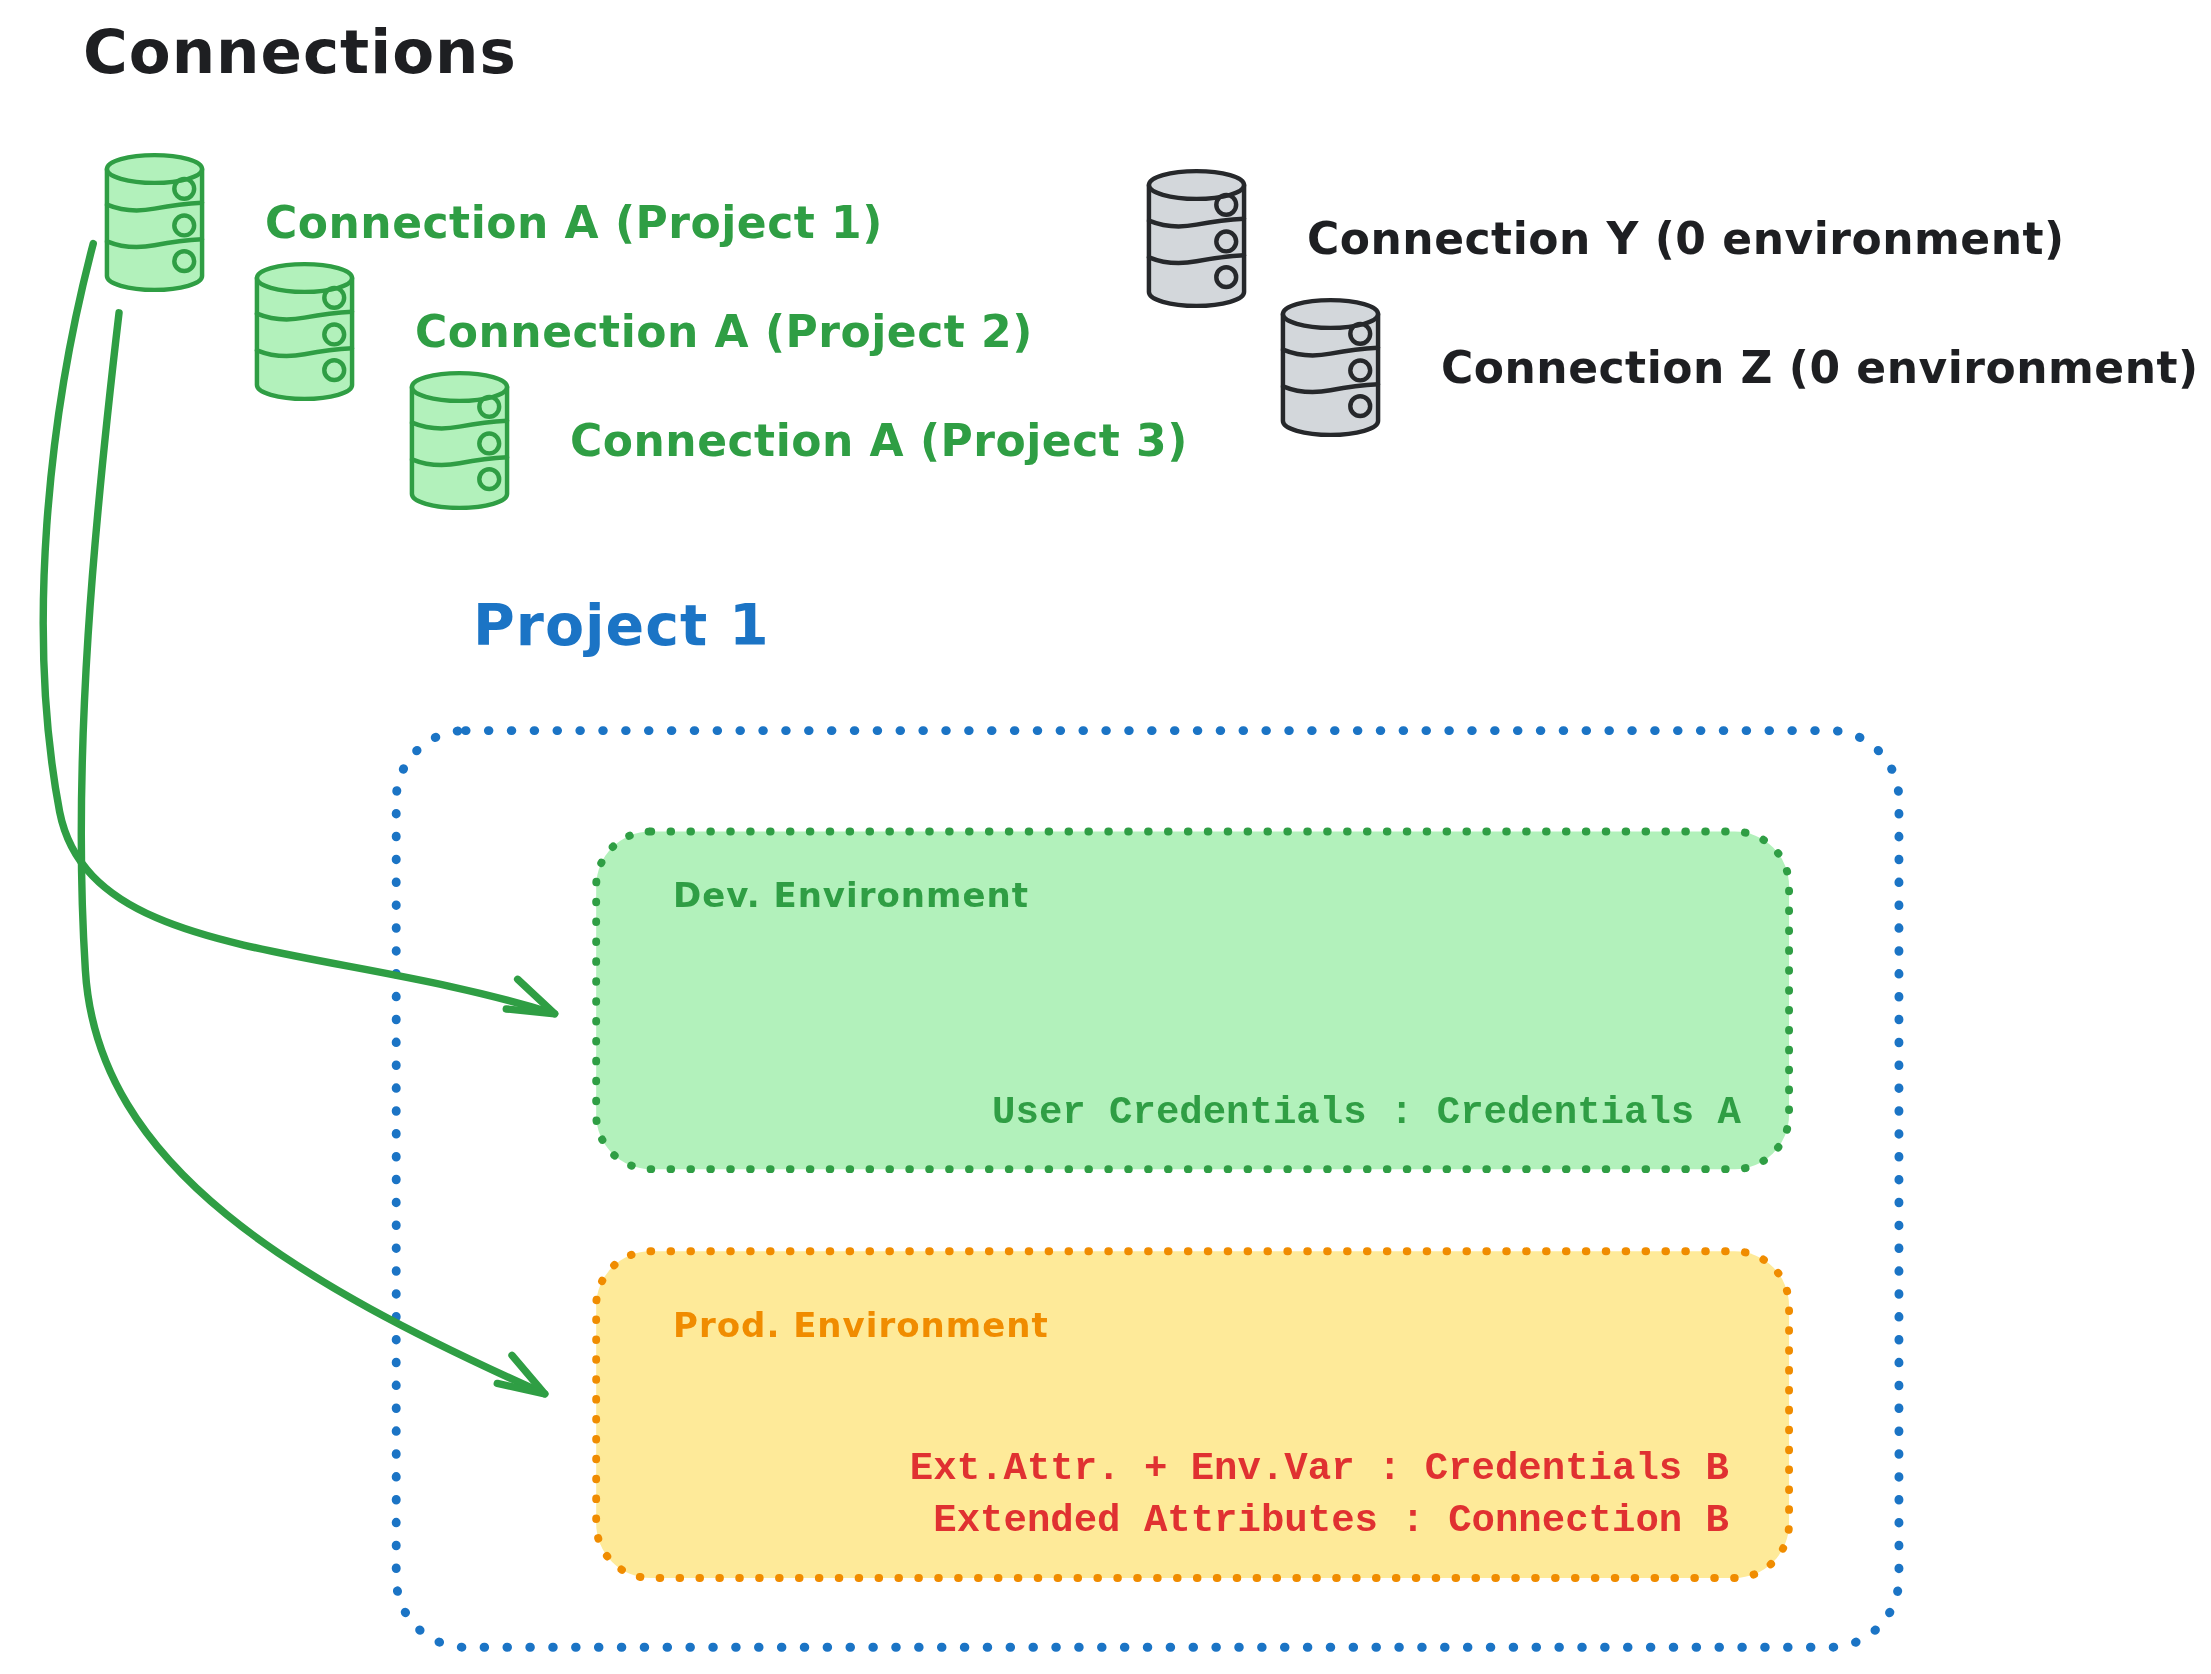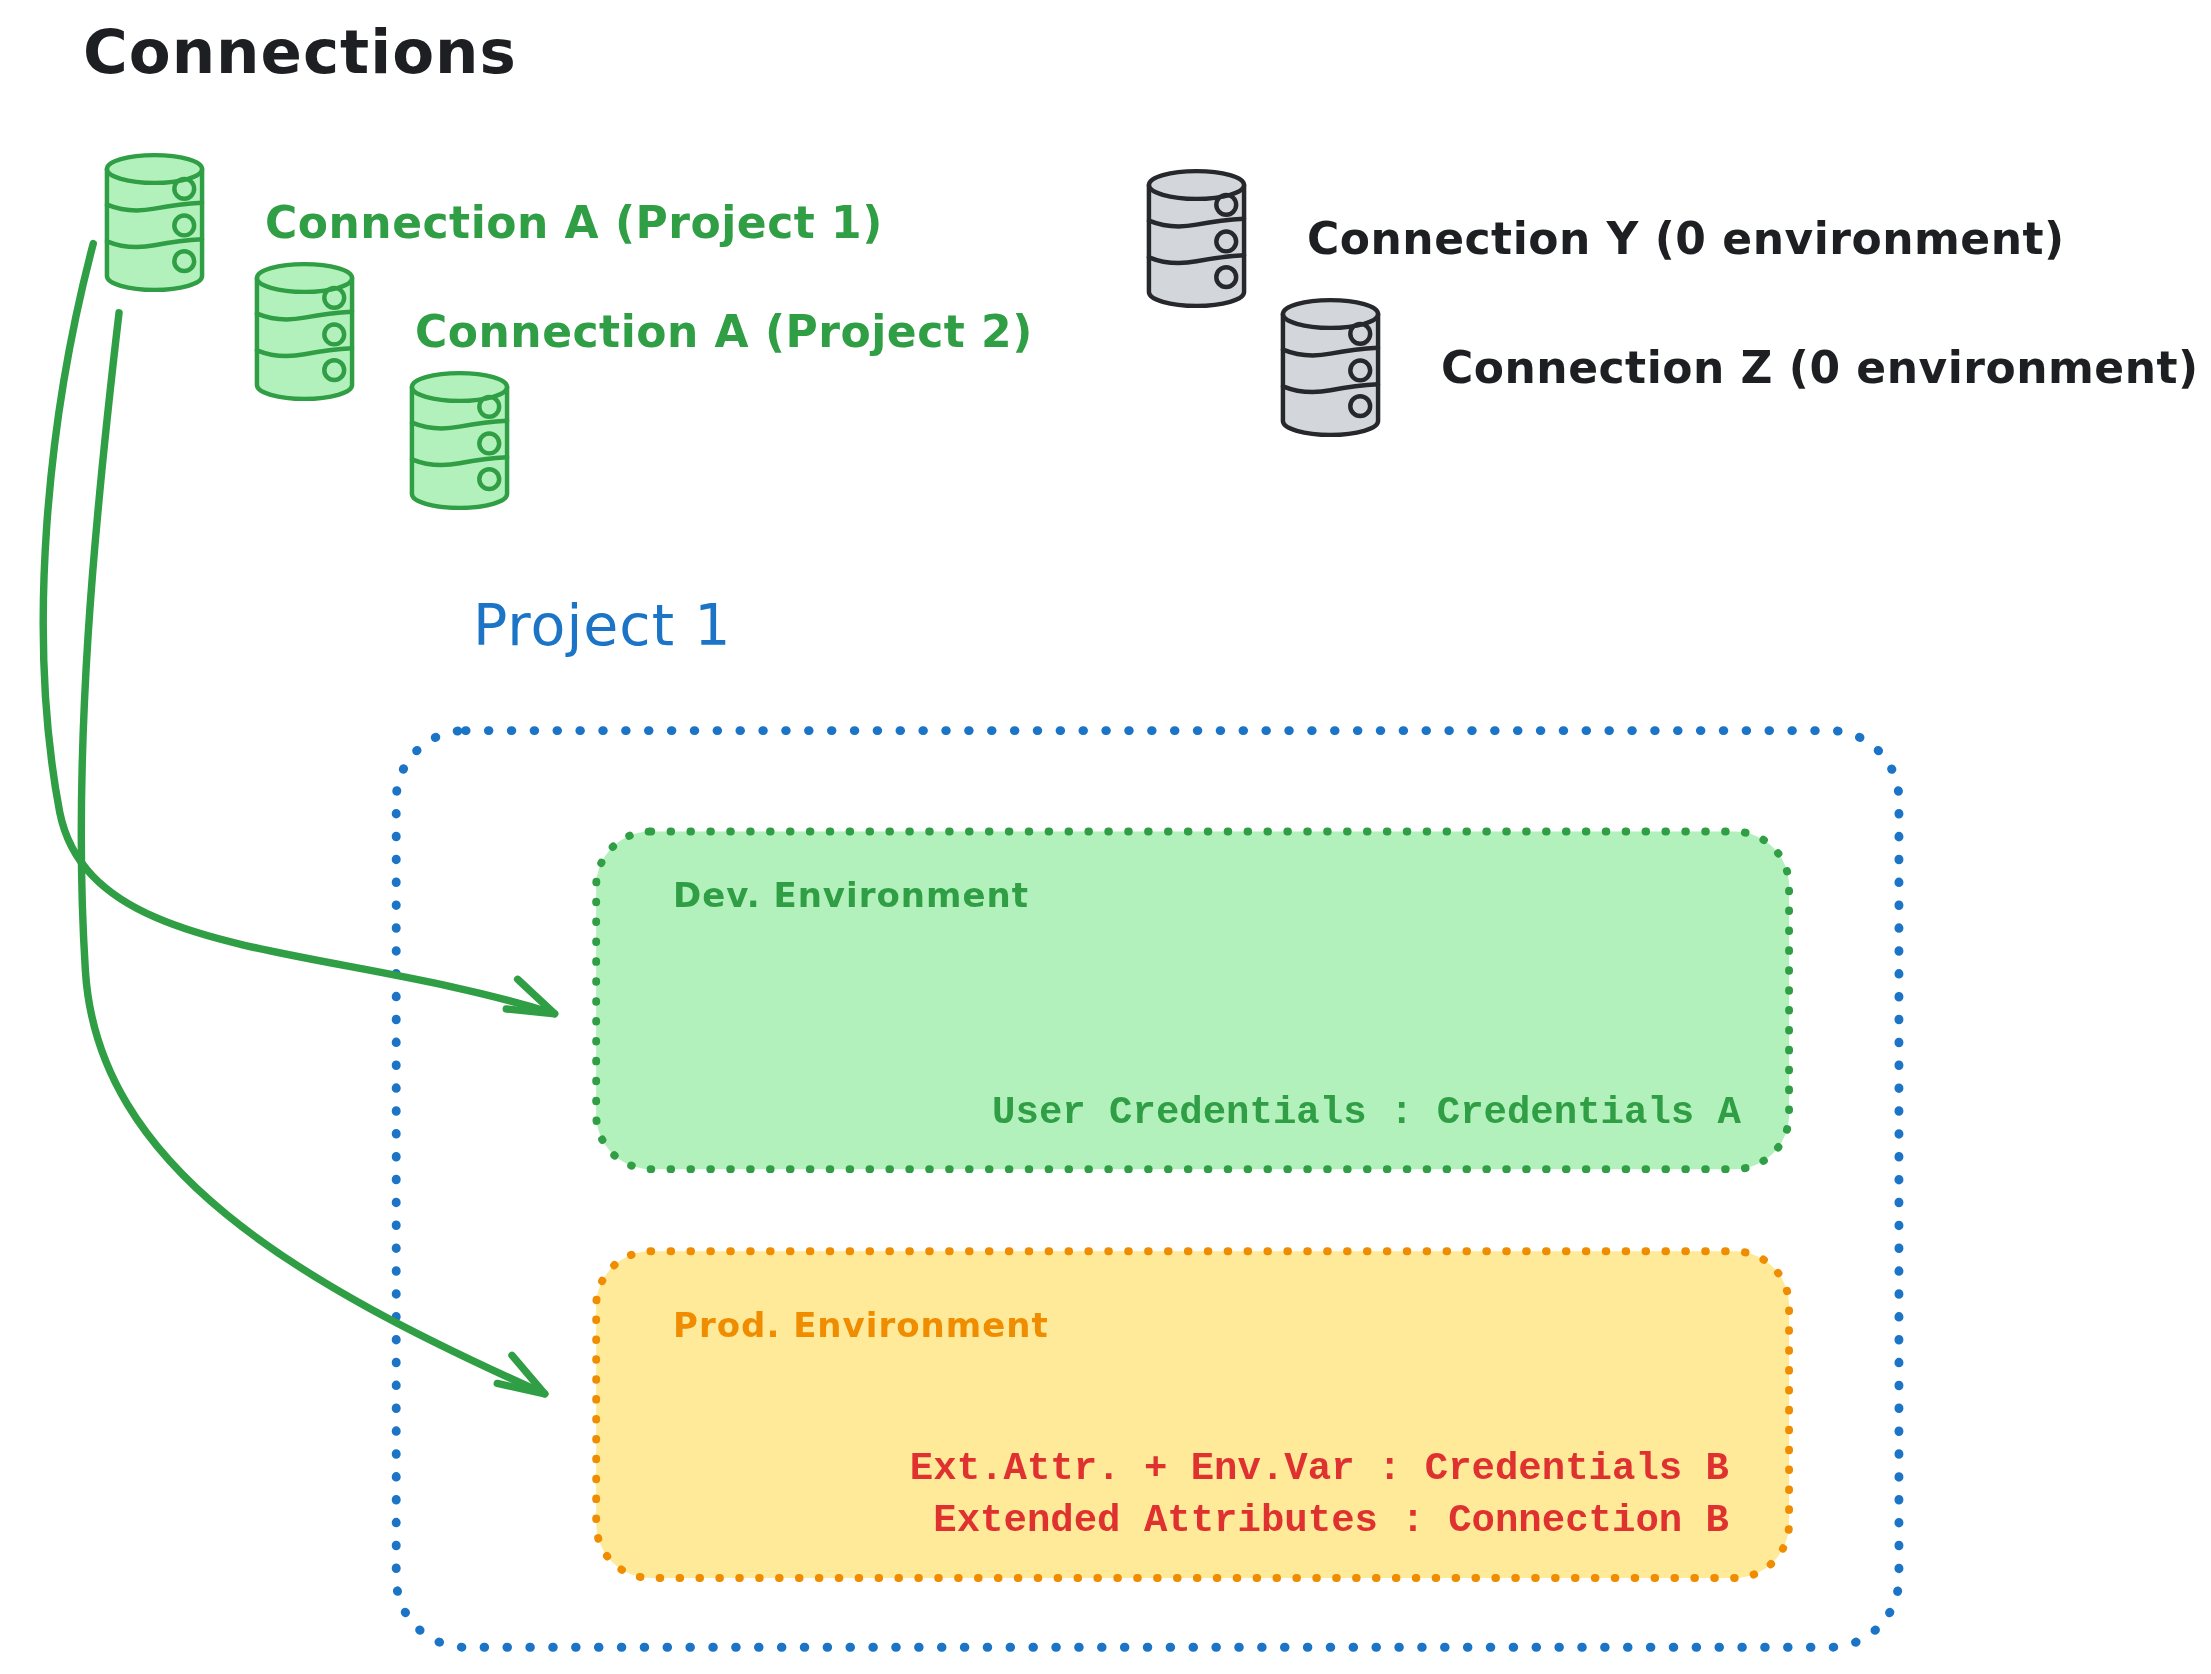--- a/index.html
+++ b/index.html
@@ -8,21 +8,21 @@
     font-family:"DejaVu Sans","Liberation Sans",sans-serif;
   }
   svg.scene{position:absolute;left:0;top:0;}
   .frame-blue{fill:none;stroke:var(--blue);stroke-width:9;stroke-dasharray:0.6 22.5;stroke-linecap:round;}
   .box-dev{fill:var(--green-fill);stroke:var(--green);stroke-width:8;stroke-dasharray:0.6 19.5;stroke-linecap:round;}
   .box-prod{fill:var(--yellow-fill);stroke:var(--orange);stroke-width:8;stroke-dasharray:0.6 19.5;stroke-linecap:round;}
   .arrow{fill:none;stroke:var(--green);stroke-width:7.5;stroke-linecap:round;}
   .arrow-head{fill:none;stroke:var(--green);stroke-width:7.5;stroke-linecap:round;stroke-linejoin:round;}
 
   .page-title{position:absolute;left:83px;top:16px;font-size:61px;font-weight:bold;color:var(--ink);letter-spacing:1px;}
-  .project-title{position:absolute;left:473px;top:592px;font-size:57px;font-weight:normal;color:var(--blue);letter-spacing:1px;}
+  .project-title{position:absolute;left:473px;top:592px;font-size:57px;font-weight:bold;color:var(--blue);letter-spacing:1px;}
 
   .row{position:absolute;display:flex;align-items:center;gap:26px;}
   .lbl{white-space:nowrap;font-weight:bold;font-size:44px;letter-spacing:0.5px;margin-left:29px;}
   .lbl-green{color:var(--green);}
   .lbl-black{color:var(--ink);}
 
   .db{display:block;flex:0 0 auto;}
   .c-body{fill:var(--green-fill);stroke:var(--green);stroke-width:4.5;stroke-linecap:round;stroke-linejoin:round;}
   .c-top{fill:var(--green-fill);stroke:var(--green);stroke-width:4.5;}
   .c-sep{fill:none;stroke:var(--green);stroke-width:4.5;stroke-linecap:round;}
@@ -93,20 +93,21 @@
   <div class="row" style="left:404px;top:368px">
     <svg class="db db-green" width="111" height="145" viewBox="0 0 112 146">
       <path class="c-body" d="M 8 19 L 8 127 A 48 14 0 0 0 104 127 L 104 19"></path>
       <ellipse class="c-top" cx="56" cy="19" rx="48" ry="14"></ellipse>
       <path class="c-sep" d="M 8 55 Q 30 64 56 59 Q 82 54 104 53"></path>
       <path class="c-sep" d="M 8 92 Q 30 101 56 96 Q 82 91 104 90"></path>
       <circle class="c-dot" cx="86" cy="39" r="10"></circle>
       <circle class="c-dot" cx="86" cy="76" r="10"></circle>
       <circle class="c-dot" cx="86" cy="112" r="10"></circle>
     </svg>
+    <span class="lbl lbl-green">Connection A (Project 3)</span>
   </div>
 
   <div class="row" style="left:1141px;top:166px">
     <svg class="db db-gray" width="111" height="145" viewBox="0 0 112 146">
       <path class="c-body" d="M 8 19 L 8 127 A 48 14 0 0 0 104 127 L 104 19"></path>
       <ellipse class="c-top" cx="56" cy="19" rx="48" ry="14"></ellipse>
       <path class="c-sep" d="M 8 55 Q 30 64 56 59 Q 82 54 104 53"></path>
       <path class="c-sep" d="M 8 92 Q 30 101 56 96 Q 82 91 104 90"></path>
       <circle class="c-dot" cx="86" cy="39" r="10"></circle>
       <circle class="c-dot" cx="86" cy="76" r="10"></circle>

